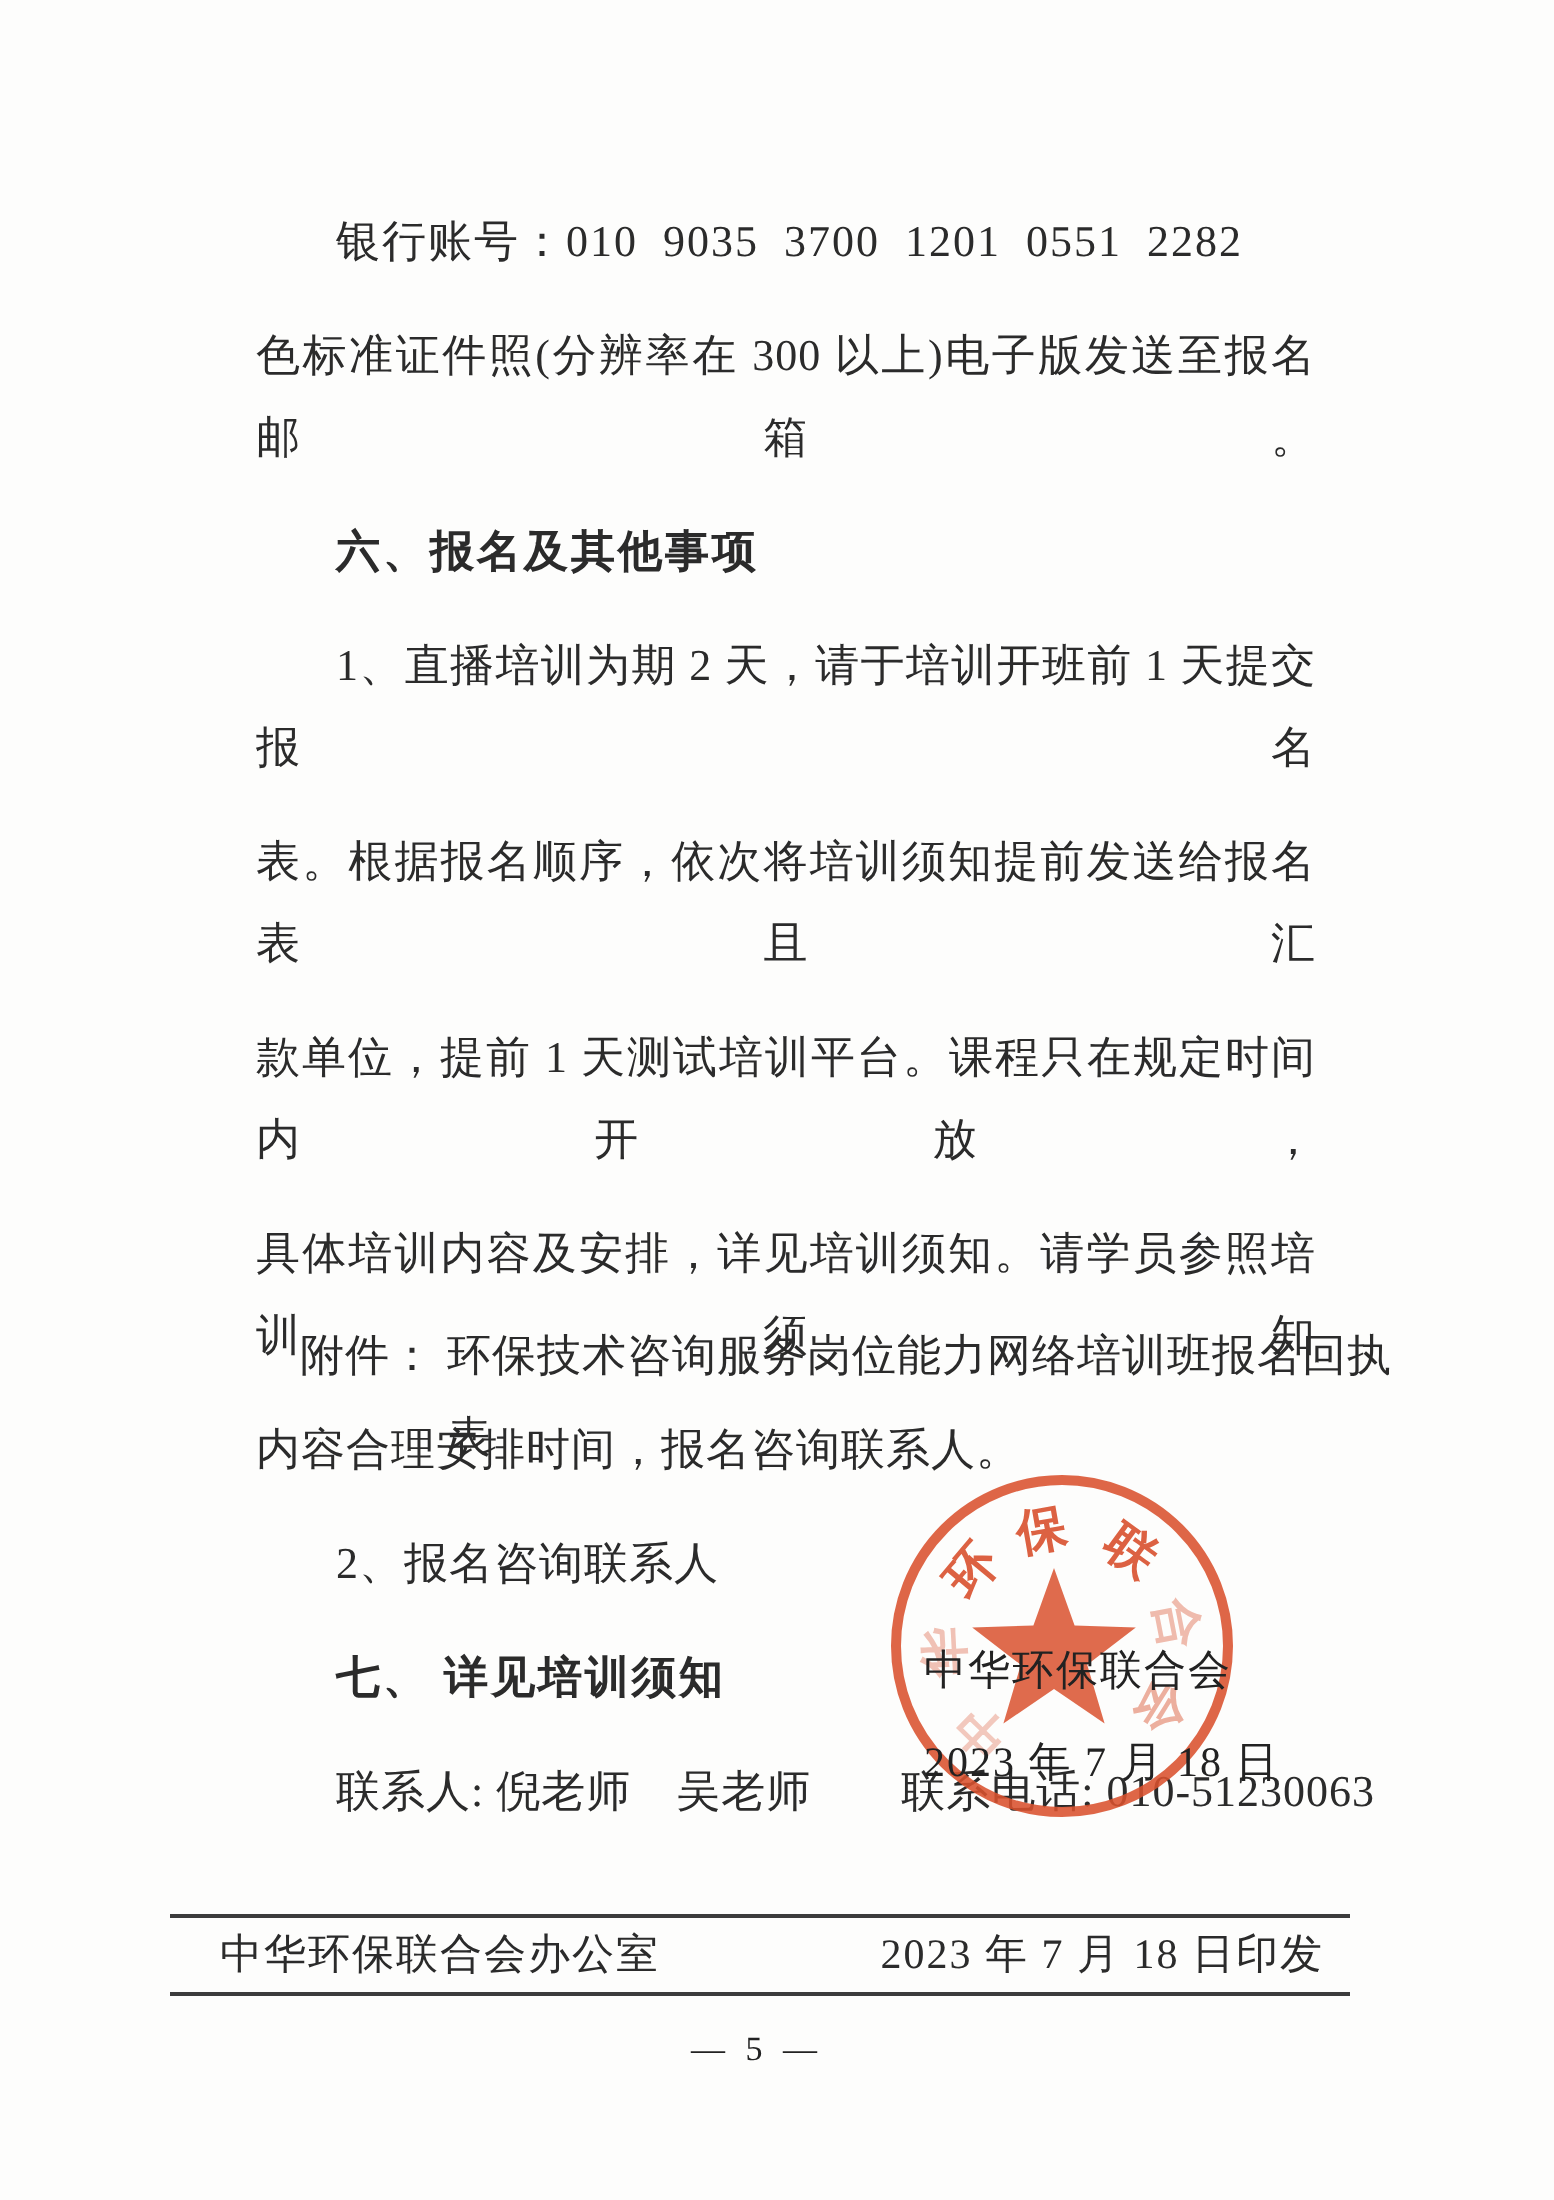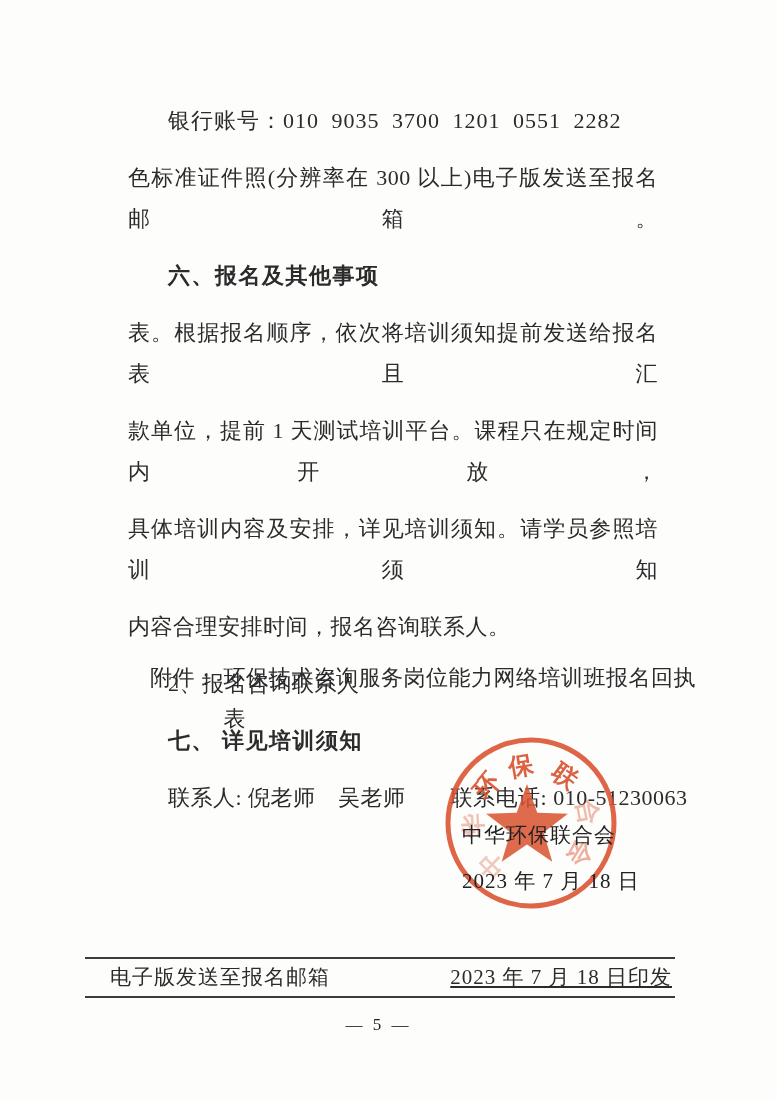--- a/index.html
+++ b/index.html
@@ -94,41 +94,42 @@
     left: 85px;
     top: 963px;
     width: 590px;
     display: flex;
     justify-content: space-between;
     font-size: 21px;
     letter-spacing: 1px;
     color: #2b2b2b;
   }
   .footer-row .footer-left { margin-left: 25px; white-space: nowrap; }
-  .footer-row .footer-right { margin-right: 3px; white-space: nowrap; text-decoration: underline; }
+  .footer-row .footer-right { margin-right: 13px; white-space: nowrap; }
   .page-number {
     position: absolute;
     left: 0;
     top: 1015px;
     width: 757px;
     text-align: center;
     font-size: 17px;
     letter-spacing: 3px;
     color: #222;
   }
 </style>
 </head>
 <body>
 
 <div class="page">
 
   <div class="body-text">
     <p class="indent bank">银行账号：010 9035 3700 1201 0551 2282</p>
     <p class="fill">色标准证件照(分辨率在 300 以上)电子版发送至报名邮箱。</p>
     <p class="indent bold">六、报名及其他事项</p>
+    <p class="indent fill">1、直播培训为期 2 天，请于培训开班前 1 天提交报名</p>
     <p class="fill">表。根据报名顺序，依次将培训须知提前发送给报名表且汇</p>
     <p class="fill">款单位，提前 1 天测试培训平台。课程只在规定时间内开放，</p>
     <p class="fill">具体培训内容及安排，详见培训须知。请学员参照培训须知</p>
     <p>内容合理安排时间，报名咨询联系人。</p>
     <p class="indent">2、报名咨询联系人</p>
     <p class="indent bold">七、 详见培训须知</p>
     <p class="indent">联系人: 倪老师　吴老师　　联系电话: 010-51230063</p>
   </div>
 
   <div class="attachment">
@@ -153,20 +154,20 @@
     </svg>
   </div>
 
   <div class="signature">
     <div>中华环保联合会</div>
     <div>2023 年 7 月 18 日</div>
   </div>
 
   <div class="footer-rule top"></div>
   <div class="footer-row">
-    <span class="footer-left">电子版发送至报名邮箱</span>
+    <span class="footer-left">中华环保联合会办公室</span>
     <span class="footer-right">2023 年 7 月 18 日印发</span>
   </div>
   <div class="footer-rule bottom"></div>
 
   <div class="page-number">— 5 —</div>
 
 </div>
 
 </body></html>

